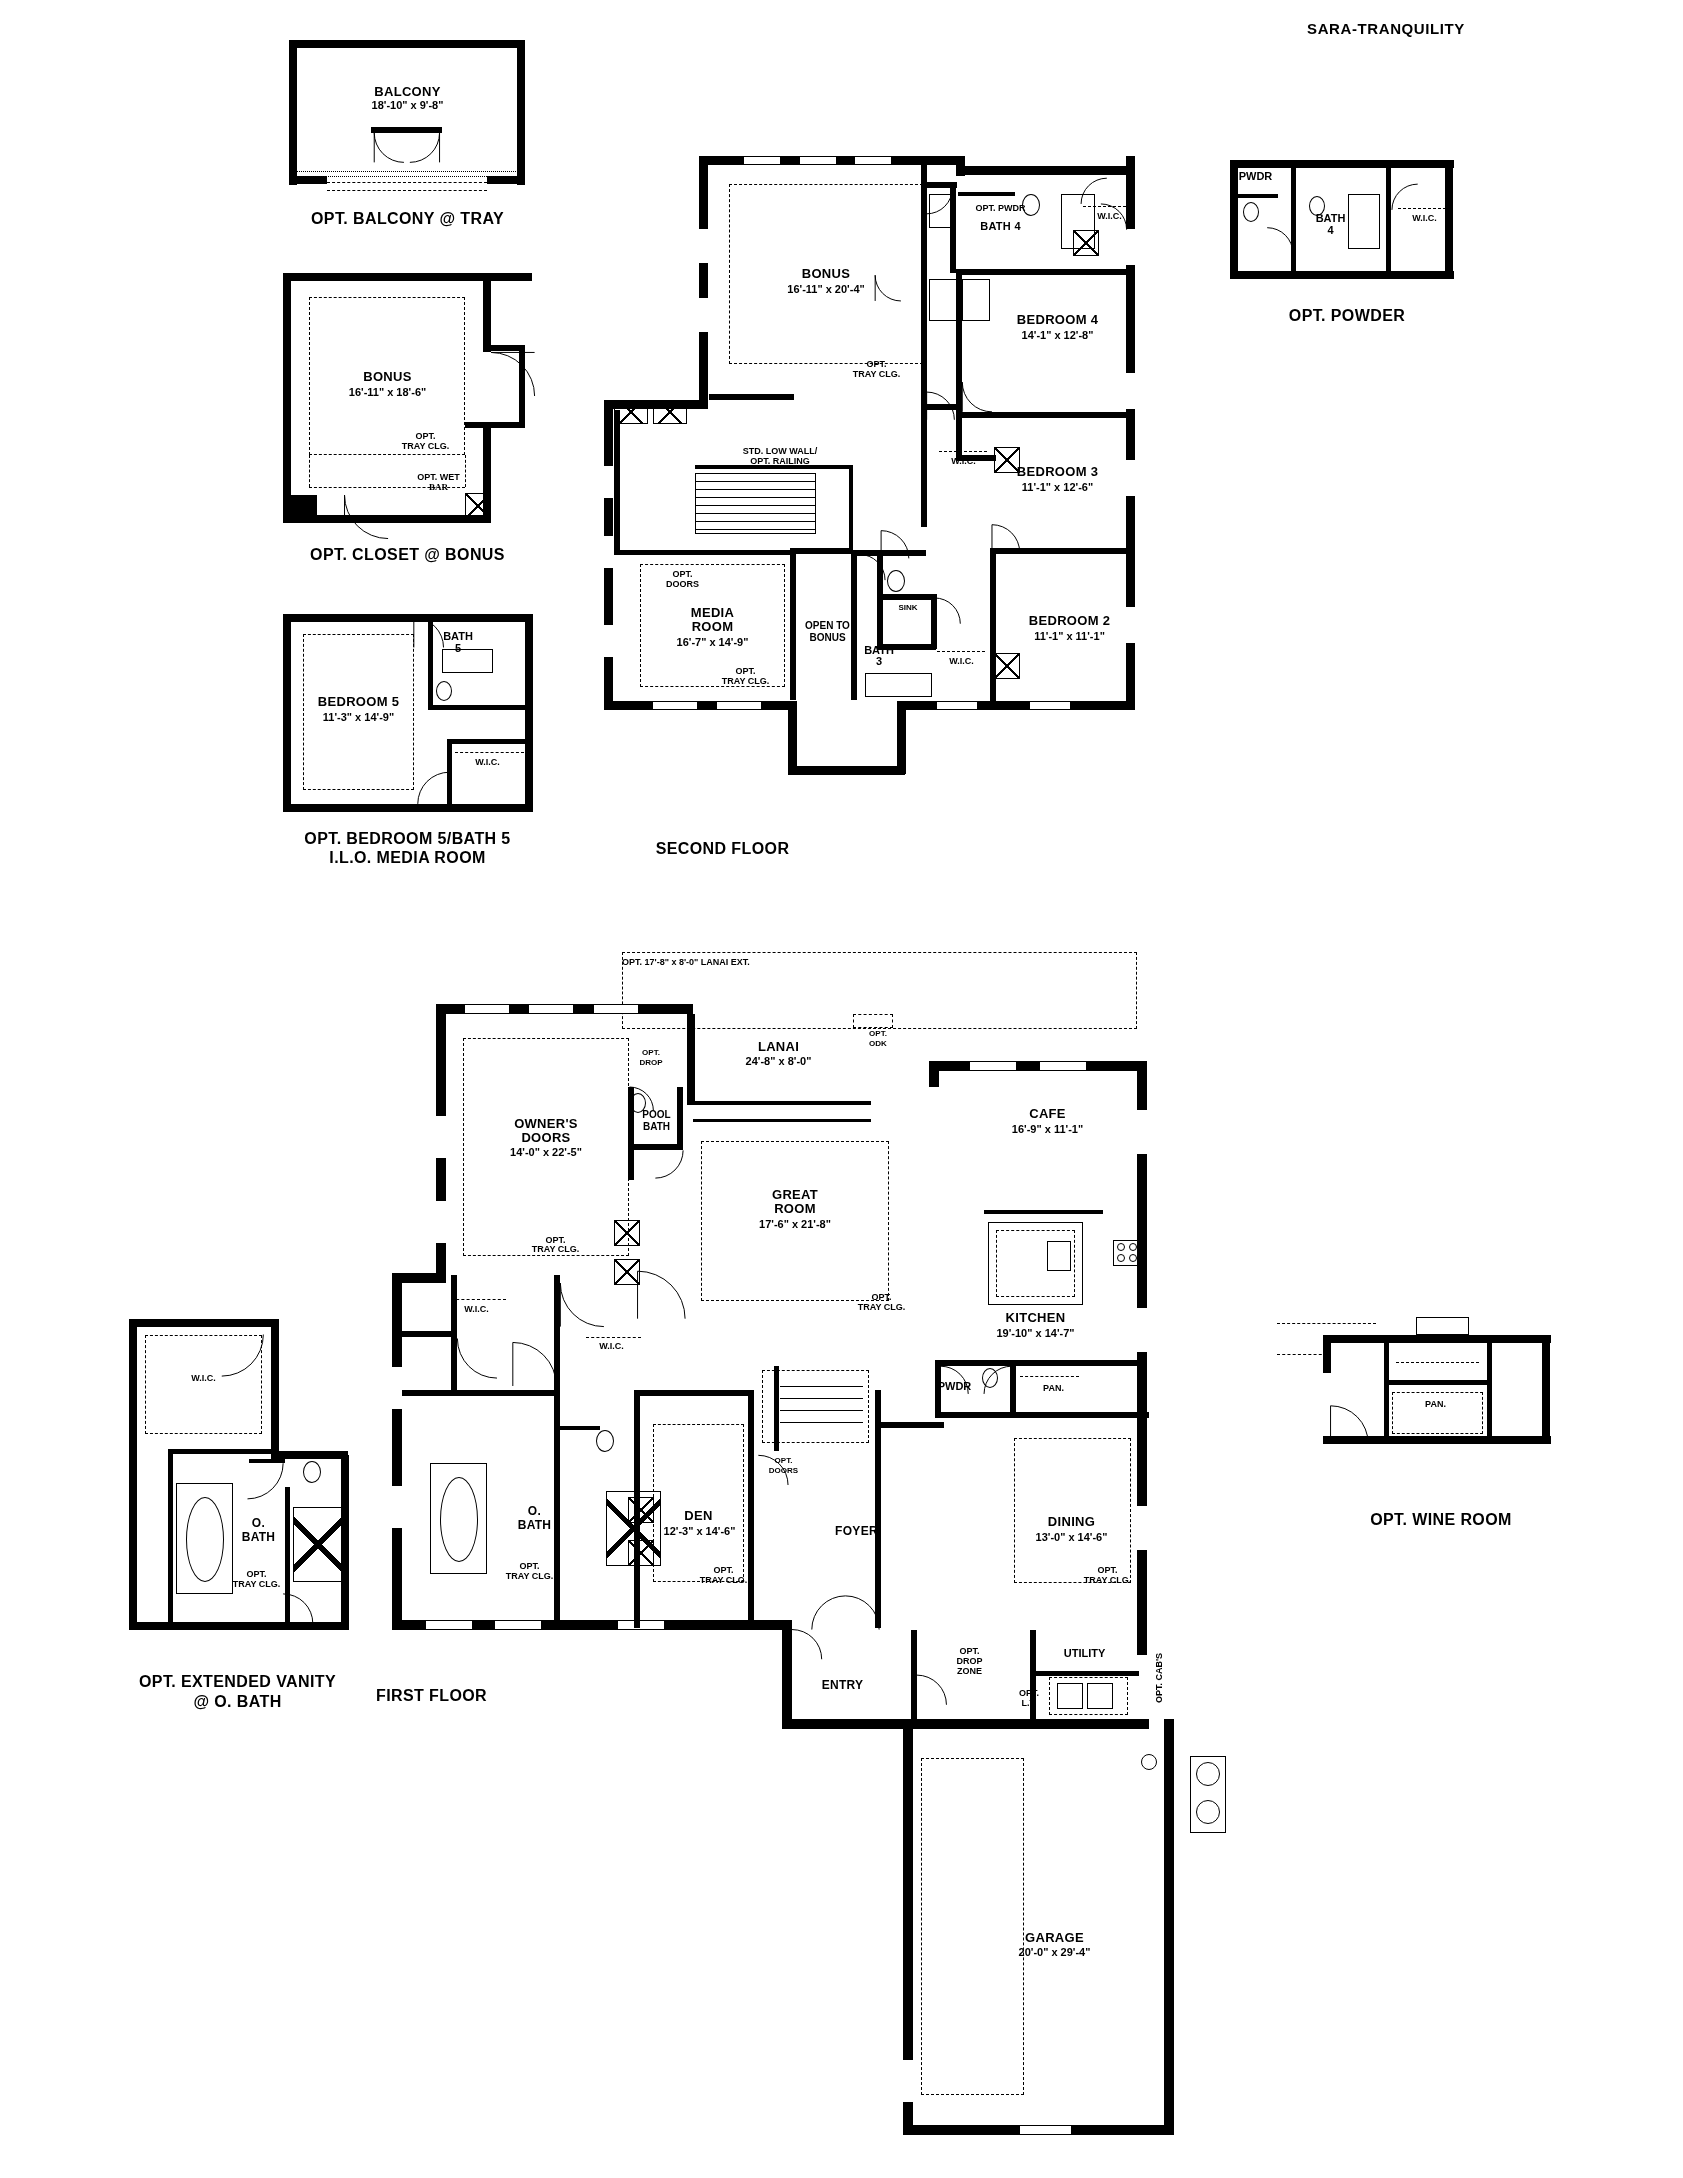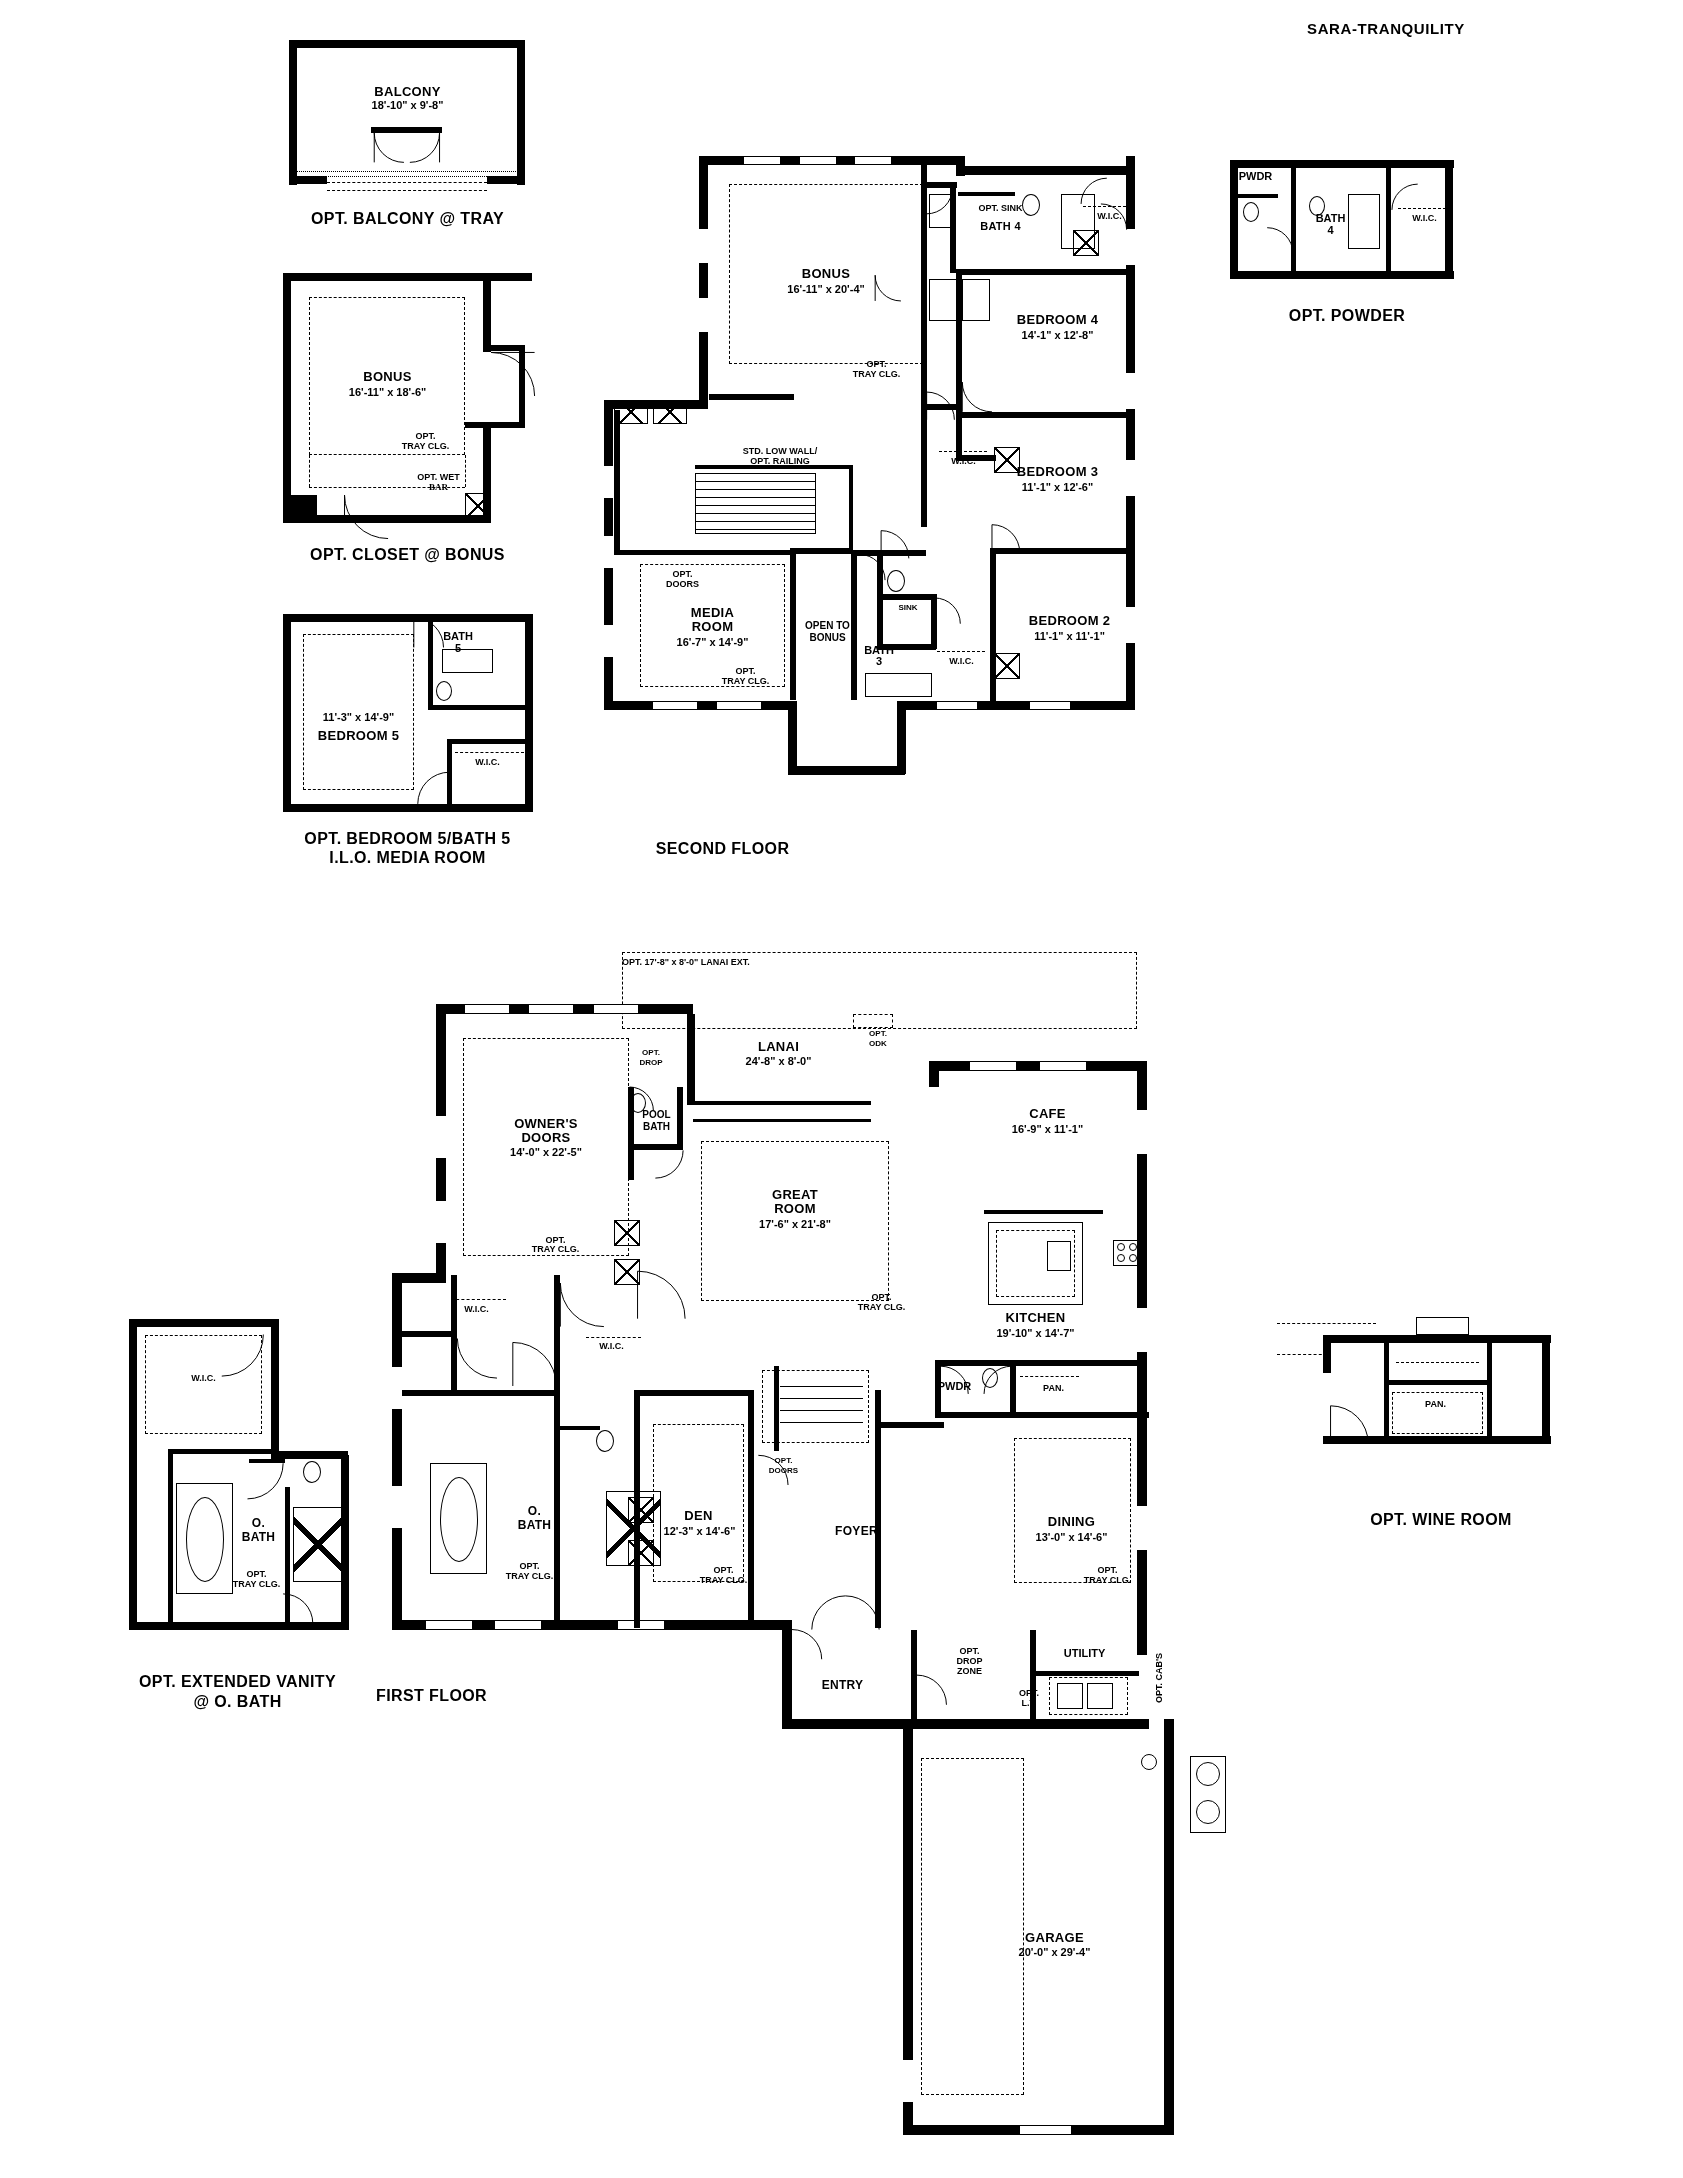--- a/index.html
+++ b/index.html
@@ -127,21 +127,21 @@
   <div class="box-out" style="left:442px; top:649px; width:51px; height:24px;"></div>
   <div class="ellipse" style="left:436px; top:681px; width:16px; height:20px;"></div>
   <div class="dash-h" style="left:455px; top:752px; width:69px;"></div>
   <div class="box-dash" style="left:303px; top:634px; width:111px; height:156px;"></div>
   <svg class="ov" viewBox="0 0 1700 2200" width="1683" height="2178">
     <path d="M418 624 A30 30 0 0 1 448 654" fill="none" stroke="#000" stroke-width="1"></path>
     <line x1="418" y1="624" x2="418" y2="654" stroke="#000" stroke-width="1"></line>
     <path d="M454 780 A32 32 0 0 0 422 812" fill="none" stroke="#000" stroke-width="1"></path>
     <line x1="454" y1="780" x2="454" y2="812" stroke="#000" stroke-width="1"></line>
   </svg>
-  <div class="lbl room-name" style="left:297px; top:729px; width:123px;">BEDROOM 5</div>
+  <div class="lbl room-name" style="left:297px; top:695px; width:123px;">BEDROOM 5</div>
   <div class="lbl room-dim" style="left:297px; top:711px; width:123px;">11'-3" x 14'-9"</div>
   <div class="lbl tiny" style="left:436px; top:630px; width:44px; font-size:11px;">BATH</div>
   <div class="lbl tiny" style="left:436px; top:642px; width:44px; font-size:11px;">5</div>
   <div class="lbl tiny" style="left:459px; top:758px; width:57px;">W.I.C.</div>
   <div class="lbl plan-title" style="left:234px; top:830px; width:347px;">OPT. BEDROOM 5/BATH 5</div>
   <div class="lbl plan-title" style="left:234px; top:849px; width:347px;">I.L.O. MEDIA ROOM</div>
 </div>
 
 <div>
 
@@ -231,21 +231,21 @@
   <div class="lbl room-name" style="left:642px; top:620px; width:141px;">ROOM</div>
   <div class="lbl room-dim" style="left:642px; top:636px; width:141px;">16'-7" x 14'-9"</div>
   <div class="lbl tiny" style="left:711px; top:667px; width:69px;">OPT.</div>
   <div class="lbl tiny" style="left:711px; top:677px; width:69px;">TRAY CLG.</div>
   <div class="lbl tiny" style="left:653px; top:570px; width:59px;">OPT.</div>
   <div class="lbl tiny" style="left:653px; top:580px; width:59px;">DOORS</div>
 
   <div class="lbl tiny" style="left:798px; top:620px; width:59px; font-size:10px;">OPEN TO</div>
   <div class="lbl tiny" style="left:798px; top:632px; width:59px; font-size:10px;">BONUS</div>
 
-  <div class="lbl tiny" style="left:958px; top:204px; width:85px;">OPT. SINK</div>
+  <div class="lbl tiny" style="left:958px; top:204px; width:85px;">OPT. PWDR</div>
   <div class="lbl room-name" style="left:958px; top:220px; width:85px; font-size:11px;">BATH 4</div>
   <div class="box-out" style="left:1061px; top:194px; width:34px; height:55px;"></div>
   <div class="ellipse" style="left:1022px; top:194px; width:18px; height:22px;"></div>
   <div class="thin" style="left:958px; top:192px; width:57px; height:4px;"></div>
   <div class="lbl tiny" style="left:1083px; top:212px; width:53px;">W.I.C.</div>
   <div class="dash-h" style="left:1083px; top:206px; width:48px;"></div>
 
   <div class="lbl room-name" style="left:990px; top:313px; width:135px;">BEDROOM 4</div>
   <div class="lbl room-dim" style="left:990px; top:329px; width:135px;">14'-1" x 12'-8"</div>
 

